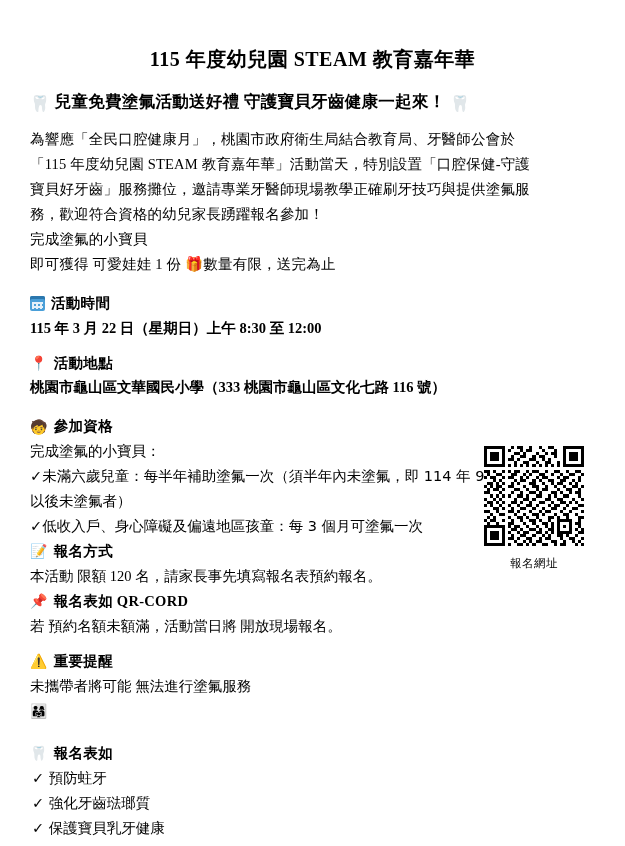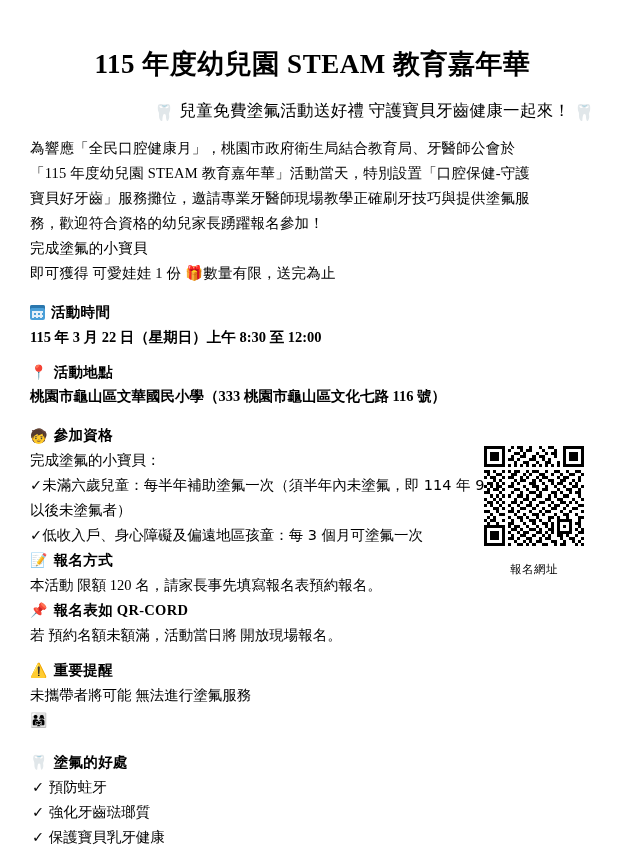--- a/index.html
+++ b/index.html
@@ -17,30 +17,30 @@
   }
   .page {
     width: 625px;
     height: 846px;
     box-sizing: border-box;
     padding: 46px 30px 10px 30px;
     position: relative;
   }
   .title {
     text-align: center;
-    font-size: 27px;
+    font-size: 20px;
     font-weight: bold;
     letter-spacing: 0.5px;
     margin: 0 0 18px 0;
     font-family: "Liberation Serif", "DejaVu Serif", serif;
   }
   .subtitle {
-    text-align: right;
+    text-align: left;
     font-size: 16.5px;
-    font-weight: normal;
+    font-weight: bold;
     margin: 0 0 14px 0;
     letter-spacing: 0.3px;
   }
   .subtitle .tooth {
     font-size: 16px;
     vertical-align: middle;
   }
   .body-text {
     font-size: 14.5px;
     line-height: 1.72;
@@ -101,21 +101,21 @@
     text-align: center;
   }
   .qr {
     width: 100px;
     height: 100px;
     margin: 0 auto;
     background-color: #fff;
   }
   .qr-caption {
     font-size: 11.5px;
-    margin-top: 12px;
+    margin-top: 6px;
     letter-spacing: 0.5px;
   }
 
   .benefits-list .line { padding-left: 2px; }
 
   .tick { font-family: "DejaVu Sans", sans-serif; }
   .emoji { font-family: "DejaVu Sans", sans-serif; }
 </style>
 </head>
 <body>
@@ -199,21 +199,21 @@
     <div class="sec-head" style="font-weight:normal;">
       <span class="emoji">👨‍👩‍👧</span>
     </div>
   </div>
 
   <div class="gap-lg"></div>
 
   <div class="section benefits-list">
     <div class="sec-head">
       <span class="emoji">🦷</span>
-      <span>塗氟的好處</span>
+      <span>報名表如</span>
     </div>
     <div class="line tick">✓ 預防蛀牙</div>
     <div class="line tick">✓ 強化牙齒琺瑯質</div>
     <div class="line tick">✓ 保護寶貝乳牙健康</div>
   </div>
 
   <div class="qr-wrap">
     <svg class="qr" viewBox="0 0 33 33" shape-rendering="crispEdges">
       <rect width="33" height="33" fill="#ffffff"></rect>
       <g fill="#000000">

